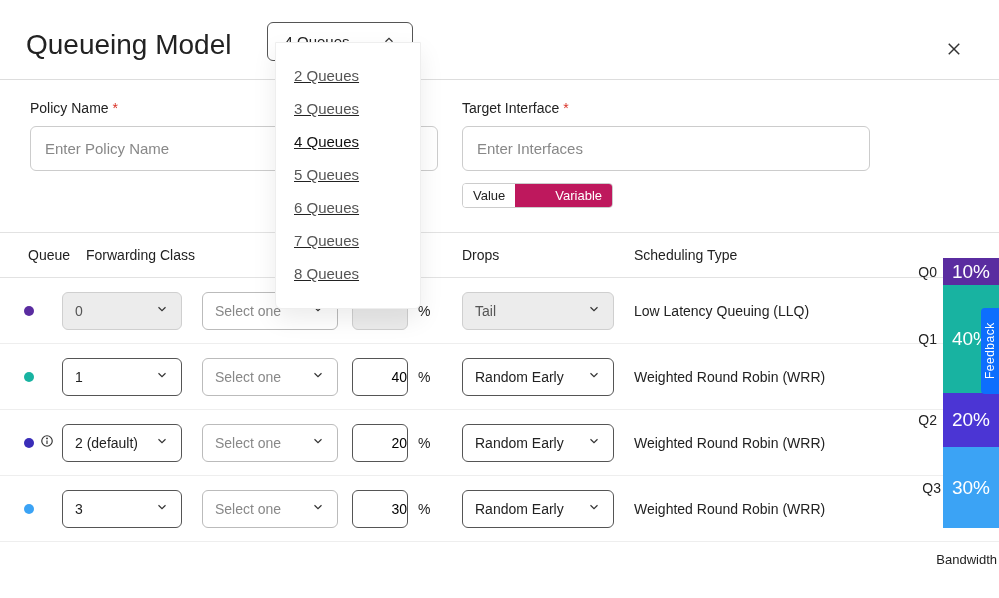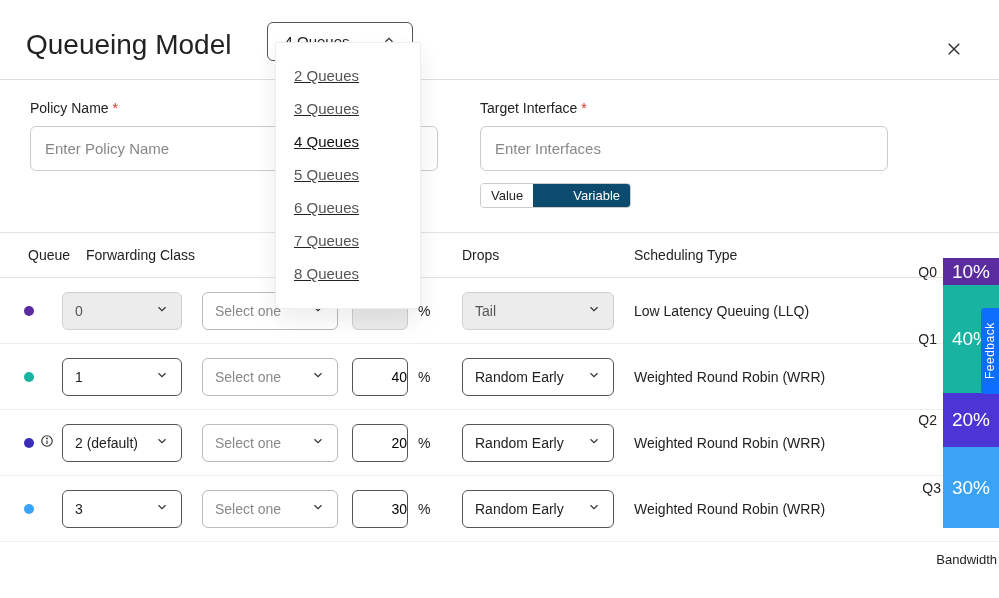--- a/index.html
+++ b/index.html
@@ -12,32 +12,32 @@
     padding: 10px 16px; font-size: 15px; display: flex; align-items: center;
     width: 146px; justify-content: space-between; cursor: pointer;
   }
   .chev-up svg, .chev-down svg { width: 14px; height: 14px; stroke: #333; }
   .close-btn { margin-left: auto; margin-right: 10px; cursor: pointer; }
   .close-btn svg { width: 18px; height: 18px; stroke: #333; }
   .divider { border-top: 1px solid #ddd; }
 
   .inputs-row { display: flex; padding: 20px 26px 0 30px; gap: 24px; }
   .field-col { flex: 0 0 408px; }
-  .field-col.right { flex: 0 0 408px; margin-left: 18px; }
+  .field-col.right { flex: 0 0 408px; }
   .field-label { font-size: 14px; font-weight: 500; margin-bottom: 10px; }
   .req { color: #d93025; margin-left: 4px; }
   .text-input {
     width: 100%; border: 1px solid #ccc; border-radius: 6px; padding: 13px 14px;
     font-size: 15px; color: #333;
   }
   .text-input::placeholder { color: #888; }
   .pill-group { margin-top: 12px; display: inline-flex; border: 1px solid #ccc; border-radius: 4px; overflow: hidden; font-size: 13px;}
   .pill { padding: 4px 10px; cursor: pointer; }
   .pill.value { background: #fff; color: #222; }
-  .pill.variable { background: #0c4a6e; color: #fff; padding-left: 40px; }
+  .pill.variable { background: #be185d; color: #fff; padding-left: 40px; }
 
   .table-wrap { margin-top: 24px; position: relative; }
   .thead { display: flex; align-items: center; border-top: 1px solid #e2e2e2; border-bottom: 1px solid #e2e2e2; height: 46px; }
   .col { font-size: 14px; font-weight: 500; padding-left: 0; }
   .col-dot { width: 62px; padding-left: 28px;}
   .col-queue { width: 140px;}
   .col-fc { width: 150px; }
   .col-bw { width: 110px; text-align:left;}
   .col-drops { width: 172px; }
   .col-sched { width: 244px; }

